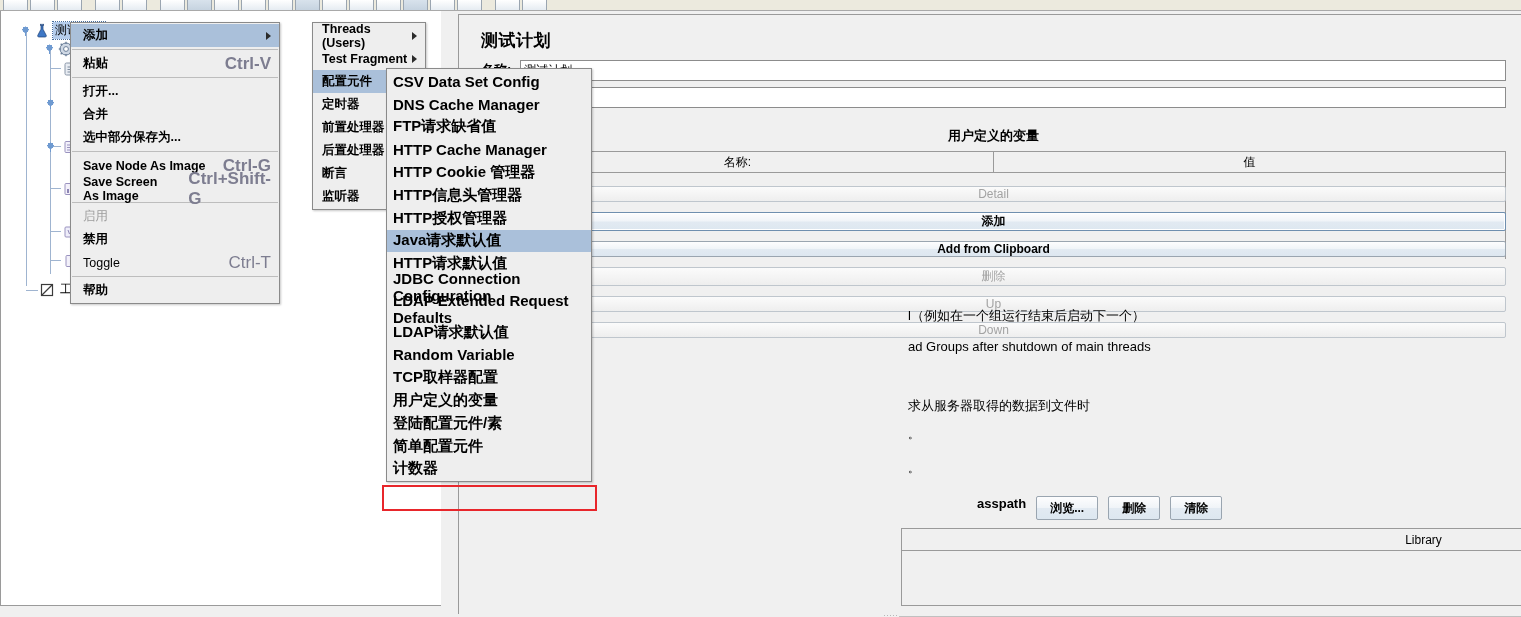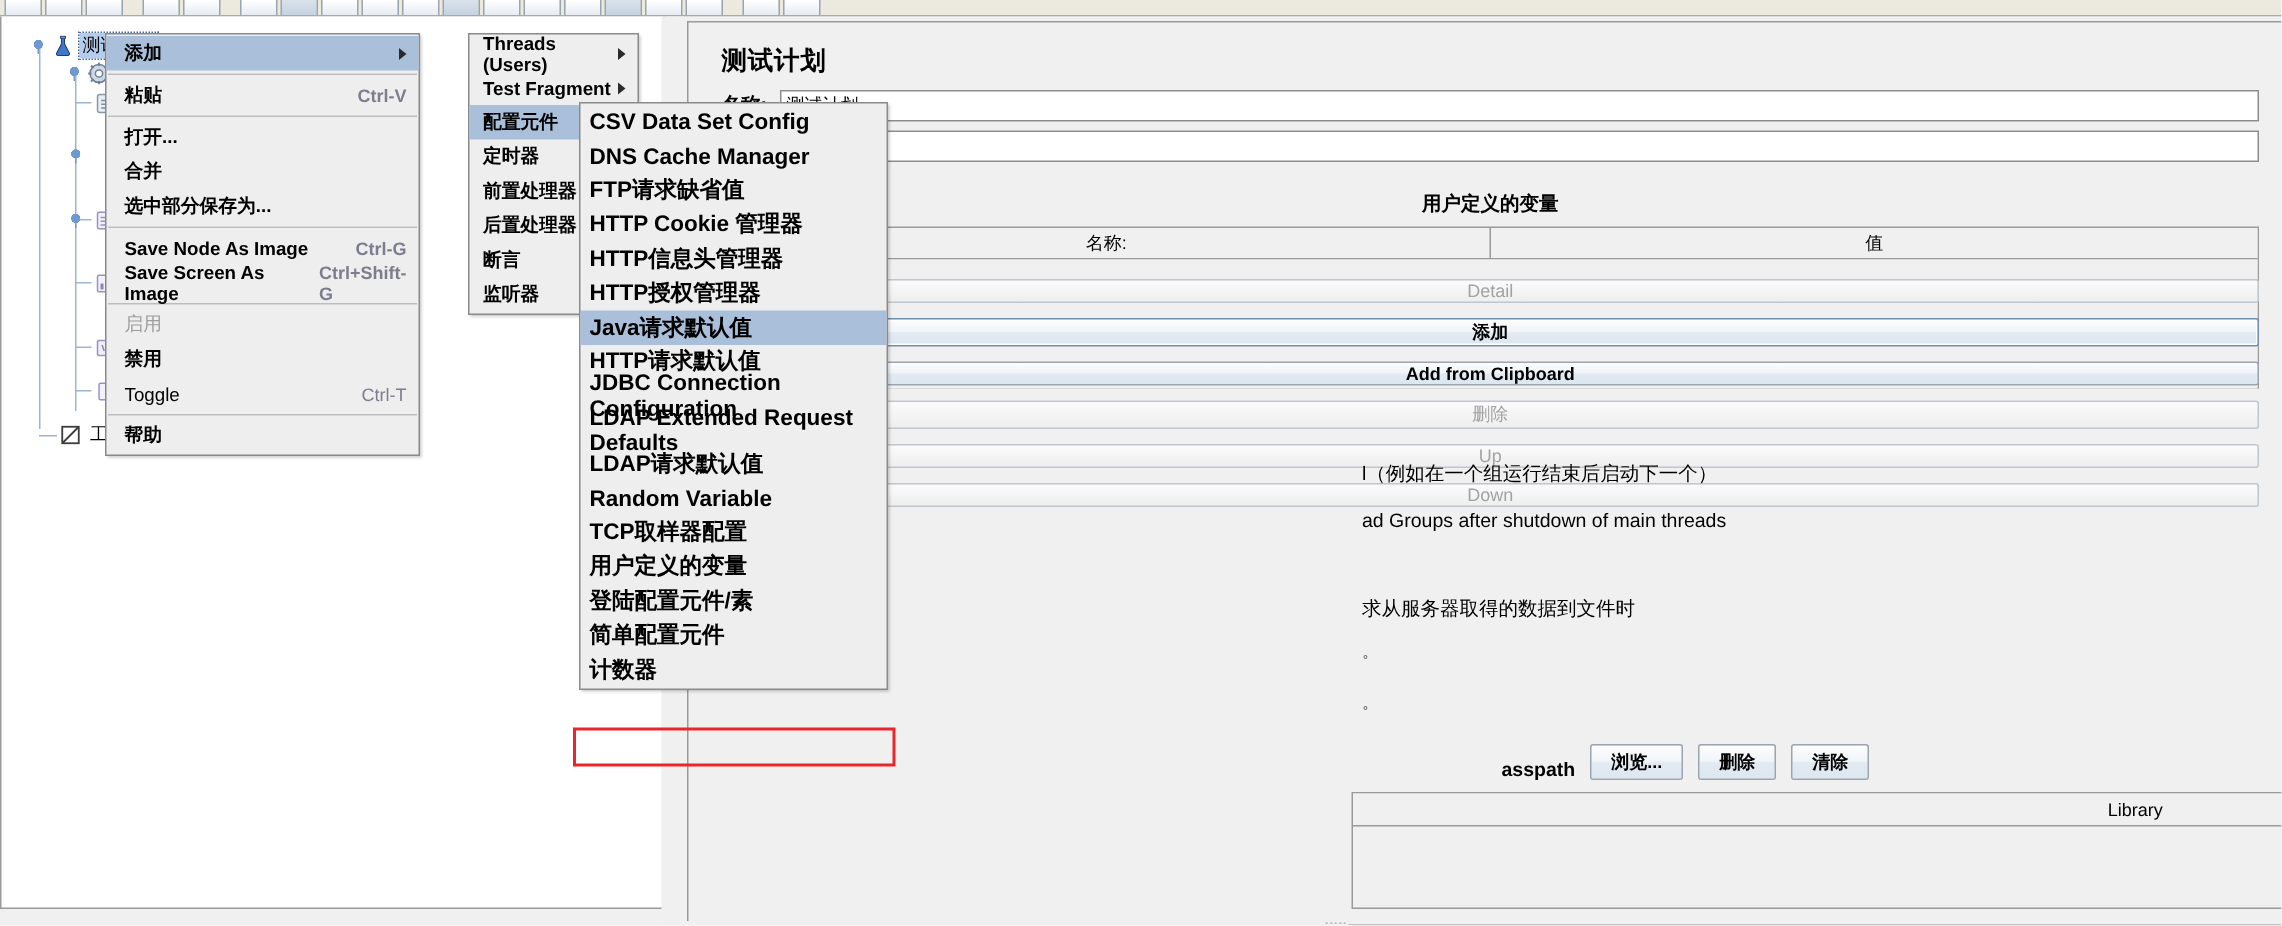--- a/index.html
+++ b/index.html
@@ -110,21 +110,21 @@
   .jbtn.bold { font-weight: bold; }
   .jbtn.focus { border: 1px solid #6f8faf; box-shadow: inset 0 0 0 1px #ffffff; }
 
   .para { position: absolute; font-size: 13px; color: #000; white-space: nowrap; }
   .p1 { left: 467px; top: 296px; }
   .p2 { left: 467px; top: 328px; }
   .p3 { left: 467px; top: 386px; }
   .p4 { left: 467px; top: 416px; font-size: 11px; }
   .p5 { left: 467px; top: 450px; font-size: 11px; }
 
-  .cp-row { position: absolute; left: 560px; top: 485px; display: flex; align-items: flex-end; gap: 10px; }
+  .cp-row { position: absolute; left: 536px; top: 485px; display: flex; align-items: flex-start; gap: 10px; }
   .cp-label { font-size: 13px; font-weight: bold; }
 
   .lib-table {
     position: absolute; left: 460px; top: 517px; width: 1045px; height: 78px;
     border: 1px solid #9a9a9a; box-sizing: border-box; background: #f0f0f0;
   }
   .lib-head {
     height: 21px; border-bottom: 1px solid #9a9a9a;
     display: flex; align-items: center; justify-content: center;
     font-size: 12px; background: #f0f0f0;
@@ -168,21 +168,21 @@
   }
   .m1 { left: 70px; top: 22px; width: 210px; }
   .mi {
     height: 23px; display: flex; align-items: center;
     padding: 0 8px 0 12px; font-size: 12.5px; box-sizing: border-box; position: relative;
     color: #000;
   }
   .mi.bold { font-weight: bold; }
   .mi.sel { background: #aac0da; }
   .mi.dim { color: #9d9d9d; }
-  .mi .sk { margin-left: auto; font-size: 12px; color: #7d7d90; padding-left: 16px; }
+  .mi .sk { margin-left: auto; font-size: 17px; color: #7d7d90; padding-left: 16px; }
   .mi .arw { margin-left: auto; width: 0; height: 0;
     border-left: 5px solid #2b2b2b; border-top: 4px solid transparent; border-bottom: 4px solid transparent; }
   .msep { height: 1px; background: #bdbdbd; margin: 2px 1px; }
 
   .m2 { left: 276px; top: 22px; width: 114px; margin-left: 36px; }
   .m2 .mi { height: 23px; padding-left: 9px; font-size: 12.5px; }
 
   .m3 { left: 386px; top: 68px; width: 206px; }
   .m3 .mi { height: 22.8px; padding-left: 6px; font-size: 15px; font-weight: bold; }
   .m3 .mi.sel { background: #aac0da; }
@@ -477,20 +477,23 @@
     <div class="mi">
       <span>CSV Data Set Config</span>
       </div>
     <div class="mi">
       <span>DNS Cache Manager</span>
       </div>
     <div class="mi">
       <span>FTP请求缺省值</span>
       </div>
     <div class="mi">
+      <span>HTTP Cache Manager</span>
+      </div>
+    <div class="mi">
       <span>HTTP Cookie 管理器</span>
       </div>
     <div class="mi">
       <span>HTTP信息头管理器</span>
       </div>
     <div class="mi">
       <span>HTTP授权管理器</span>
       </div>
     <div class="mi sel">
       <span>Java请求默认值</span>

